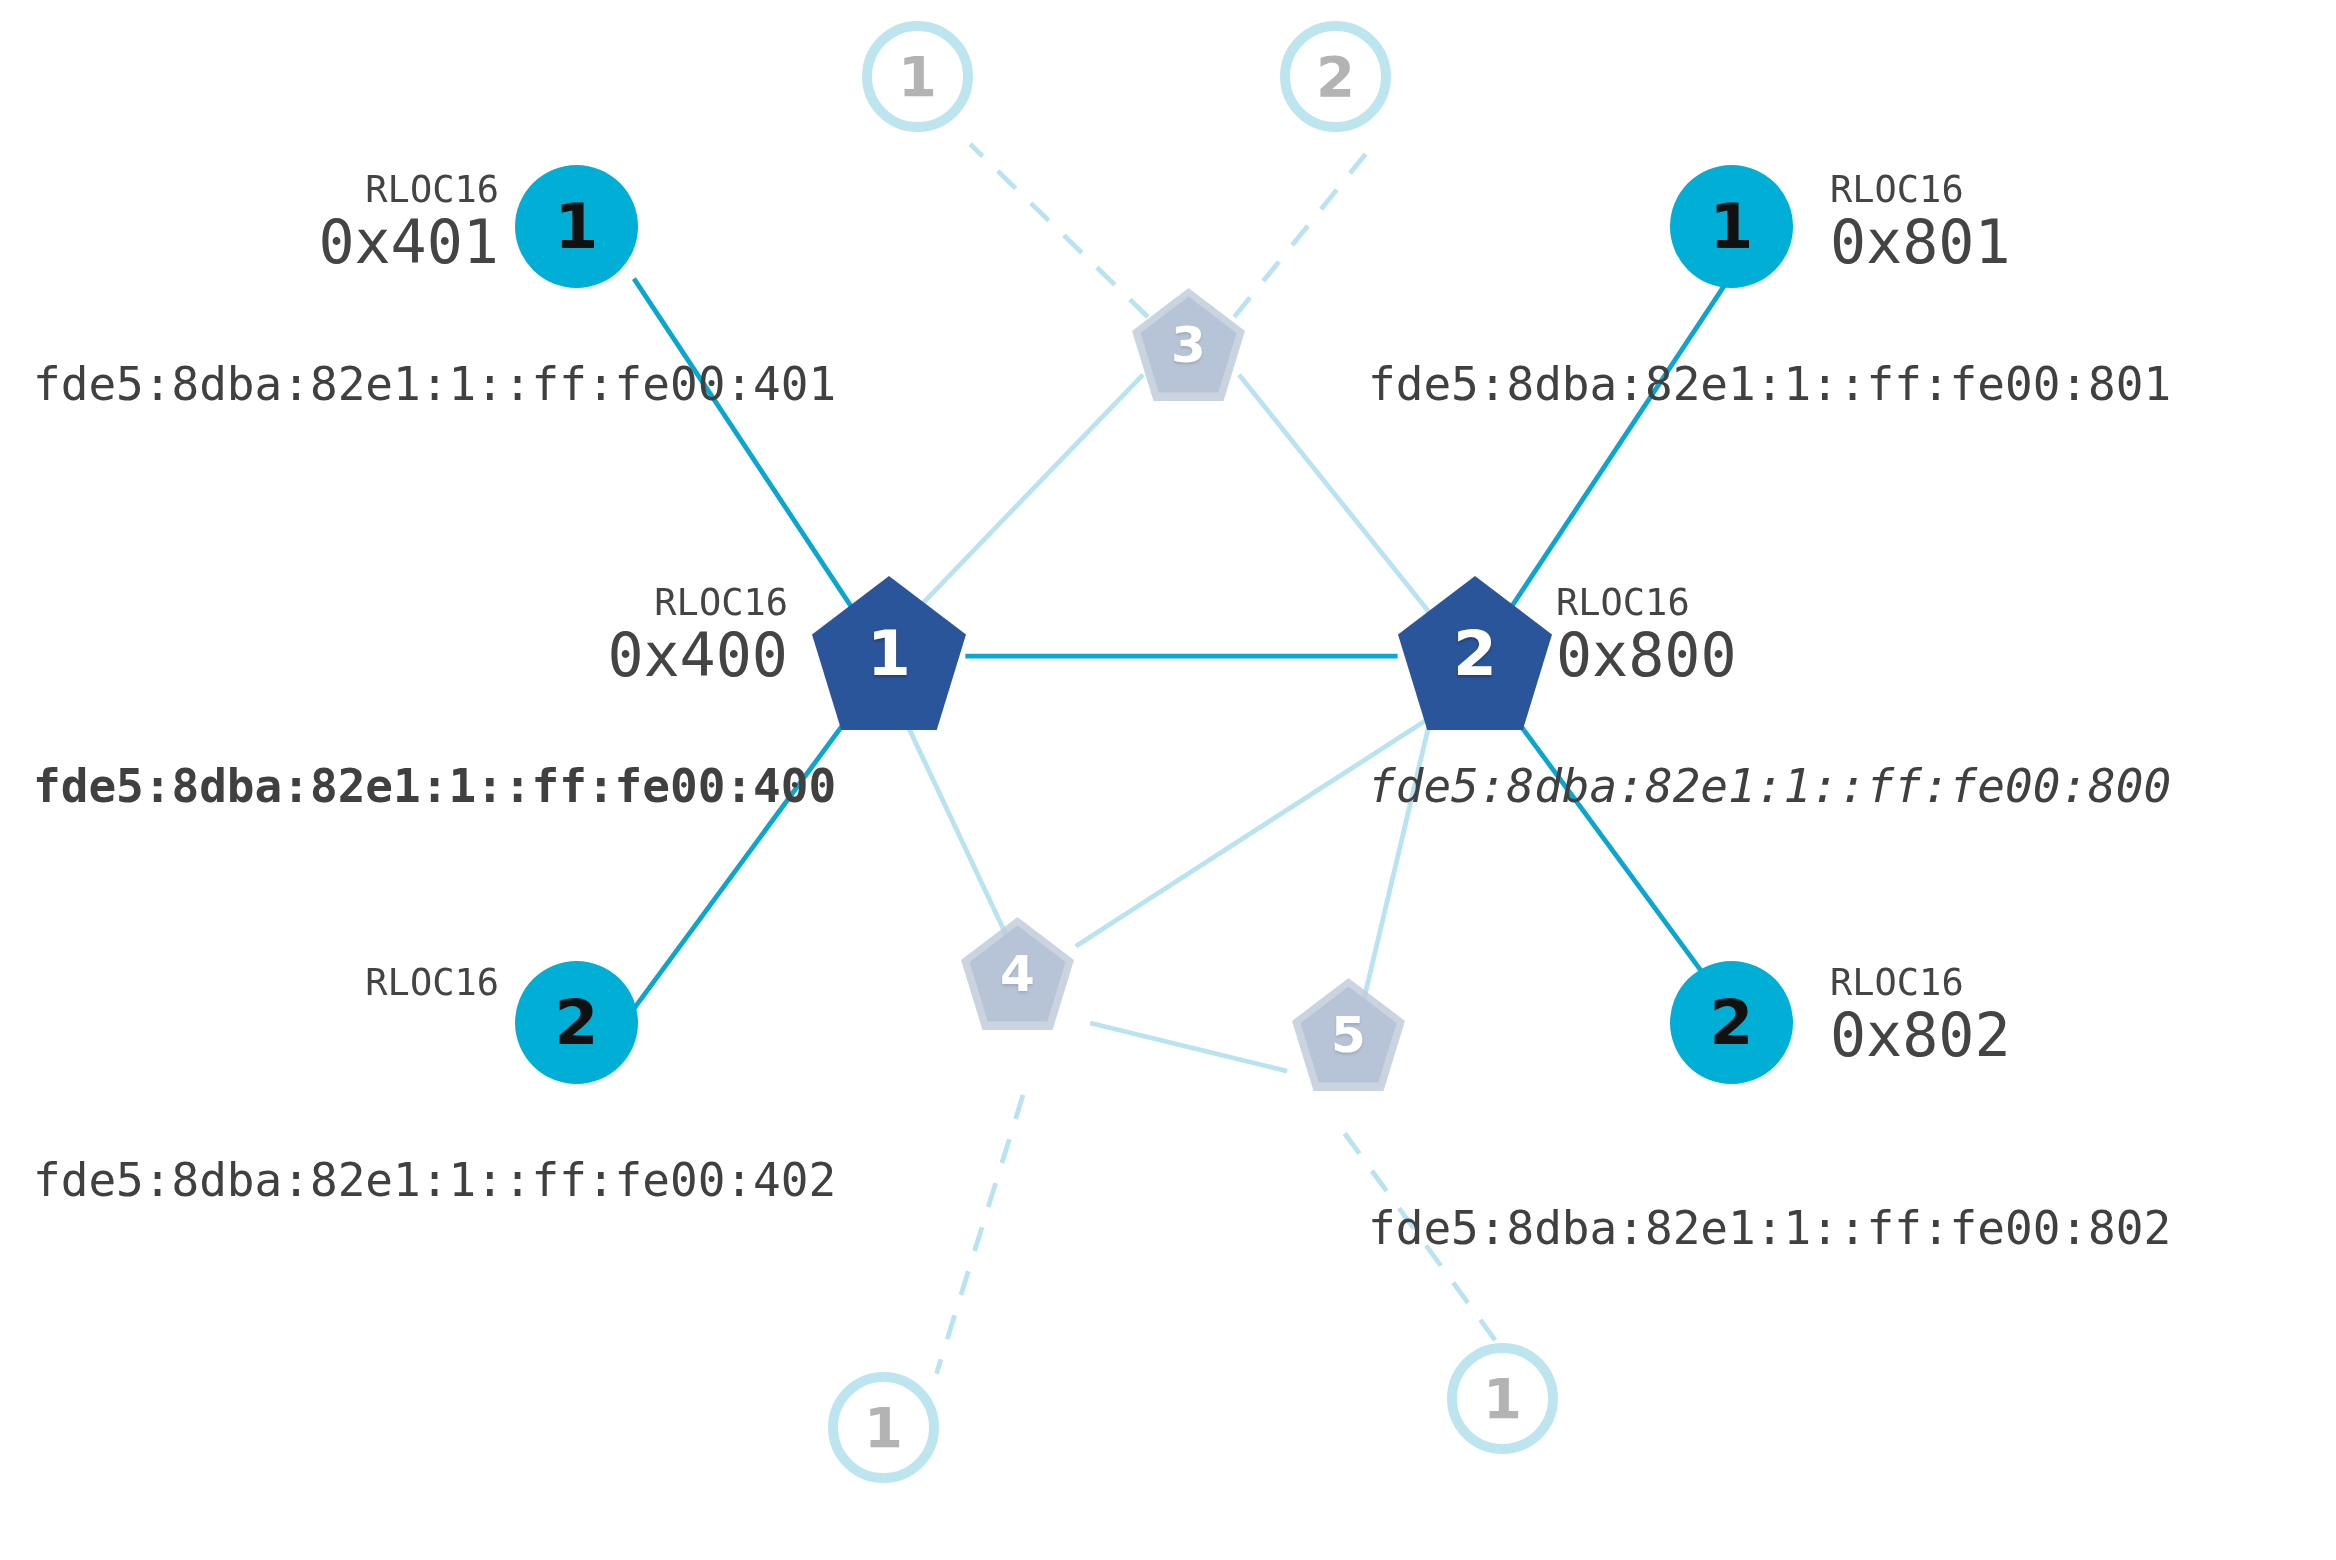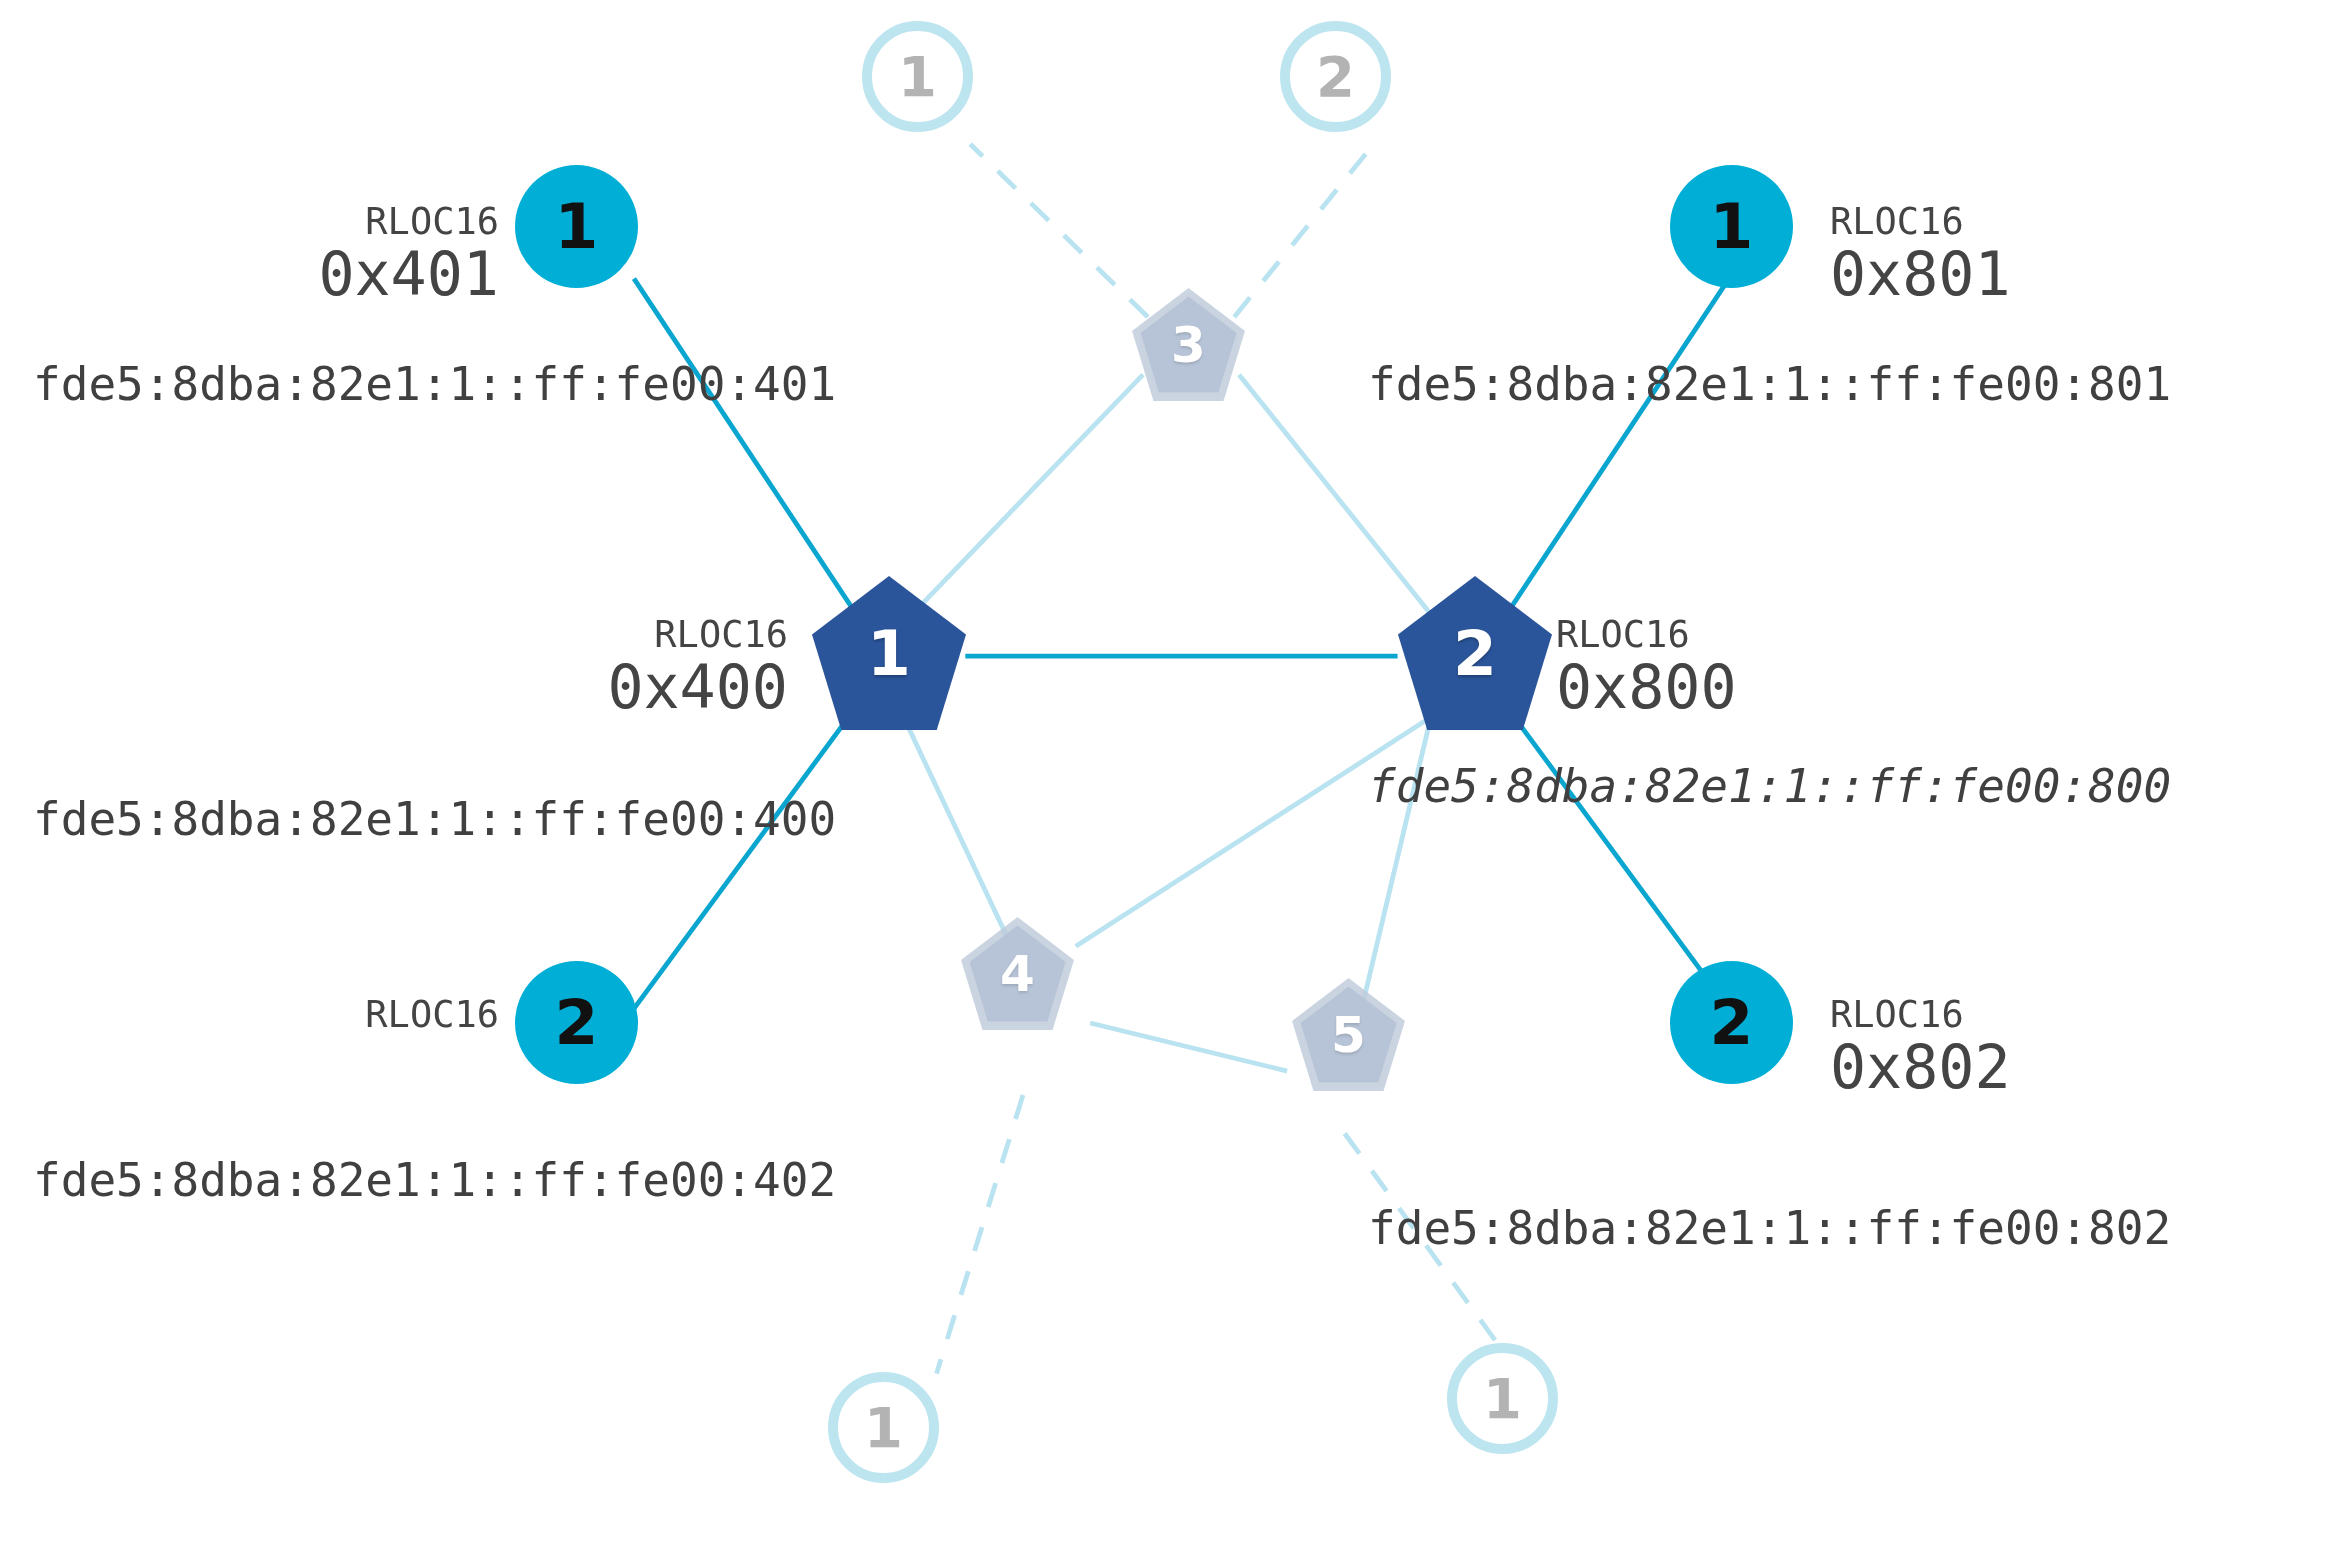--- a/index.html
+++ b/index.html
@@ -39,21 +39,21 @@
       text-shadow:0 1.9px 2.9px rgba(0,0,0,0.13);}
 
   
   .ghostcircle{width:111px;height:111px;}
   .ghostcircle .shape{width:100%;height:100%;border-radius:50%;
       background:transparent;box-sizing:border-box;border:10.6px solid #bde5f0;}
   .ghostcircle .num{position:absolute;color:#b3b3b3;font-size:56px;
       font-family:"DejaVu Sans","Liberation Sans",sans-serif;}
 
   
-  .lbl{position:absolute;white-space:nowrap;color:#444444;margin-top:32px;}
+  .lbl{position:absolute;white-space:nowrap;color:#444444;}
   .lbl .rloc{font-size:37px;letter-spacing:0px;}
   .lbl .val{font-size:60px;margin-top:-3.8px;text-align:right;}
   .lbl.right{text-align:left;}
   .lbl.left{text-align:right;}
   .addr{position:absolute;white-space:nowrap;color:#404040;font-size:46px;}
 </style>
 </head>
 <body>
 
 <div id="stage">
@@ -156,21 +156,21 @@
   <div class="lbl left" style="left:134px;top:168px;width:365px;">
     <div class="rloc">RLOC16</div>
     <div class="val">0x401</div>
   </div>
   <div class="addr" style="left:33px;top:357px;">fde5:8dba:82e1:1::ff:fe00:401</div>
 
   <div class="lbl left" style="left:288px;top:581px;width:500px;">
     <div class="rloc">RLOC16</div>
     <div class="val">0x400</div>
   </div>
-  <div class="addr" style="left:33px;top:792px;">fde5:8dba:82e1:1::ff:fe00:400</div>
+  <div class="addr" style="left:33px;top:759px;font-weight:bold;">fde5:8dba:82e1:1::ff:fe00:400</div>
 
   <div class="lbl left" style="left:134px;top:961px;width:365px;">
     <div class="rloc">RLOC16</div>
   </div>
   <div class="addr" style="left:33px;top:1153px;">fde5:8dba:82e1:1::ff:fe00:402</div>
 
   <div class="lbl right" style="left:1830px;top:168px;">
     <div class="rloc">RLOC16</div>
     <div class="val">0x801</div>
   </div>

